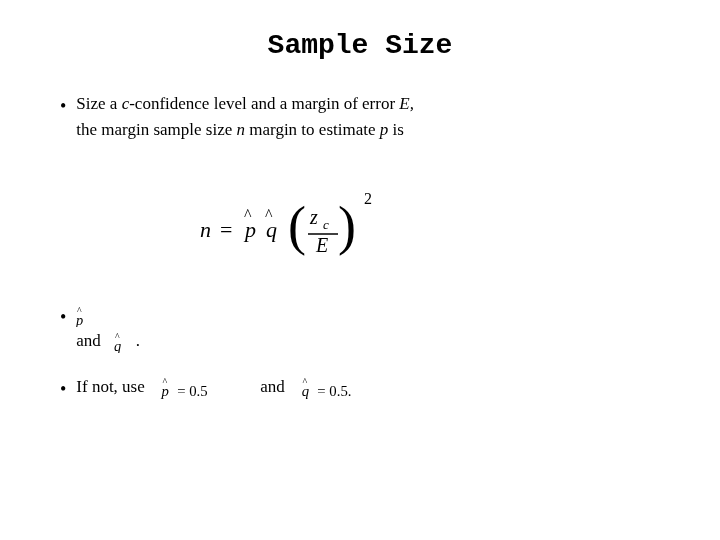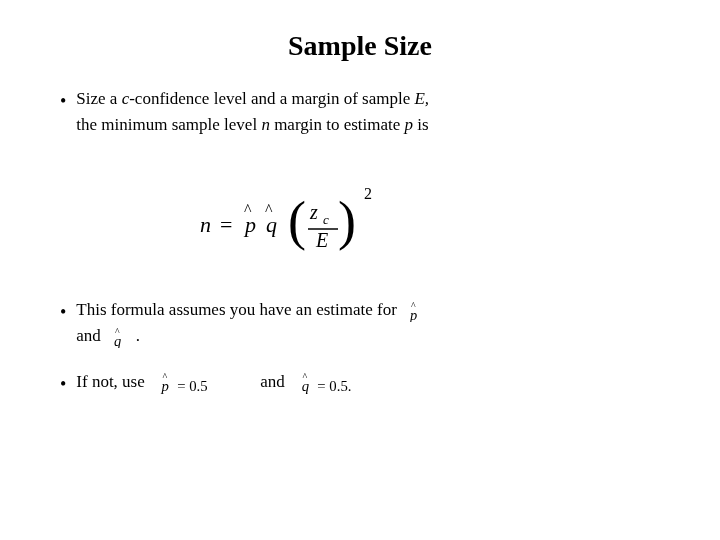--- a/index.html
+++ b/index.html
@@ -10,23 +10,23 @@
       font-family: Georgia, 'Times New Roman', serif;
       display: flex;
       flex-direction: column;
       align-items: center;
       padding: 30px 60px;
     }
 
     .title {
       font-size: 28px;
       font-weight: bold;
-      margin-bottom: 24px;
+      margin-bottom: 30px;
       color: #000;
-      font-family: Liberation Serif, serif;
+      font-family: Liberation Mono, monospace;
     }
 
     .content {
       width: 100%;
       display: flex;
       flex-direction: column;
       gap: 20px;
     }
 
     .bullet-item {
@@ -66,23 +66,23 @@
 </head>
 <body>
 
 <h1 class="title">Sample Size</h1>
 
 <div class="content">
 
   <div class="bullet-item">
     <span class="bullet">•</span>
     <div class="bullet-text">
-      <span>Size a </span><span class="italic">c</span><span>-confidence level and a margin of sample </span><span class="italic">E,</span>
+      <span>Size a </span><span class="italic">c</span><span>-confidence level and a margin of error </span><span class="italic">E,</span>
       <br>
-      <span>the minimum sample level </span><span class="italic">n</span><span> margin to estimate </span><span class="italic">p</span><span> is</span>
+      <span>the margin sample size </span><span class="italic">n</span><span> margin to estimate </span><span class="italic">p</span><span> is</span>
     </div>
   </div>
 
   <div class="formula-block">
     <svg class="formula-svg" viewBox="0 0 340 90" xmlns="http://www.w3.org/2000/svg" font-family="Georgia, serif">
 
       <text x="10" y="55" font-size="22" font-style="italic" fill="#000">n</text>
       <text x="30" y="55" font-size="22" fill="#000">=</text>
 
       <text x="55" y="55" font-size="22" font-style="italic" fill="#000">p</text>
@@ -104,21 +104,20 @@
 
       <text x="148" y="62" font-size="54" fill="#000">)</text>
 
       <text x="174" y="22" font-size="16" fill="#000">2</text>
     </svg>
   </div>
 
   <div class="bullet-item">
     <span class="bullet">•</span>
     <div class="bullet-text">
-      <span>This formula assumes you have an estimate for &nbsp;</span>
       <svg viewBox="0 0 20 24" width="18" height="22" style="vertical-align:middle; display:inline-block;" xmlns="http://www.w3.org/2000/svg" font-family="Georgia, serif">
         <text x="1" y="10" font-size="11" fill="#000">^</text>
         <text x="0" y="22" font-size="16" font-style="italic" fill="#000">p</text>
       </svg>
       <br>
       <span>and &nbsp;</span>
       <svg viewBox="0 0 20 24" width="18" height="22" style="vertical-align:middle; display:inline-block;" xmlns="http://www.w3.org/2000/svg" font-family="Georgia, serif">
         <text x="1" y="10" font-size="11" fill="#000">^</text>
         <text x="0" y="22" font-size="16" font-style="italic" fill="#000">q</text>
       </svg>

